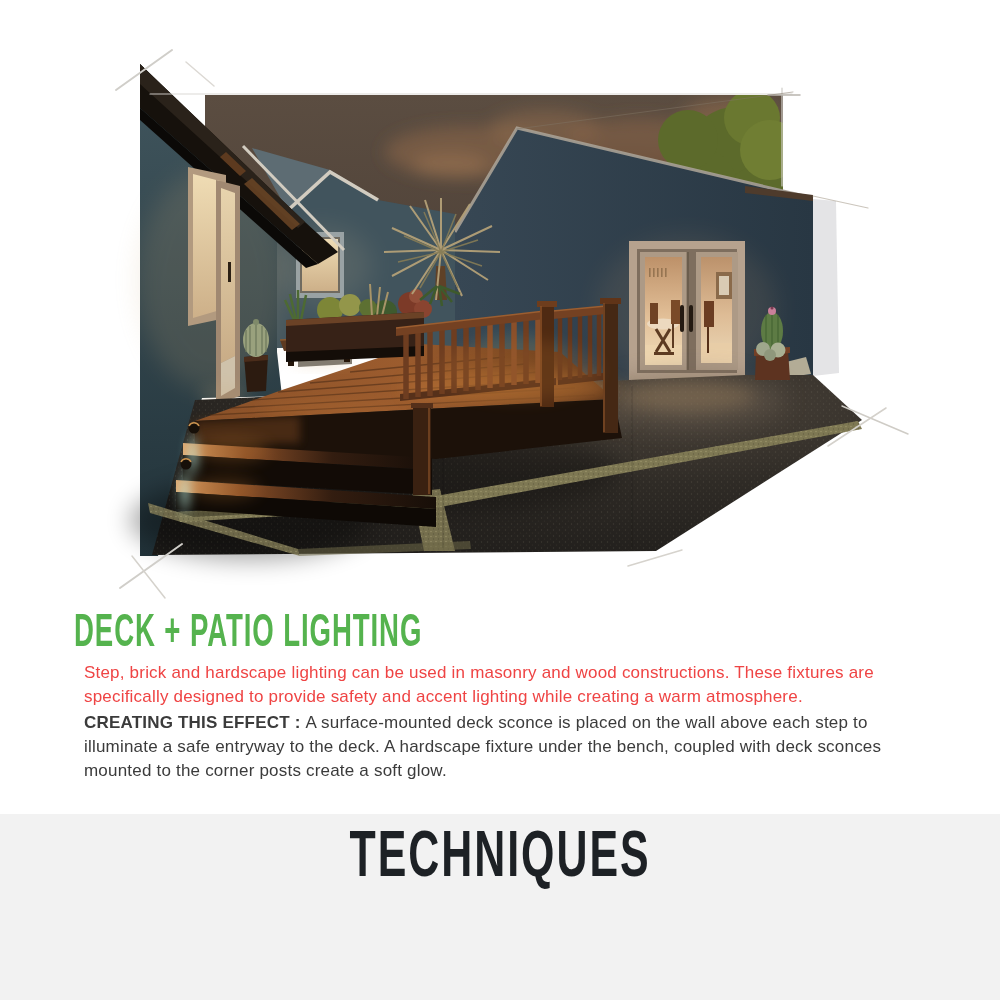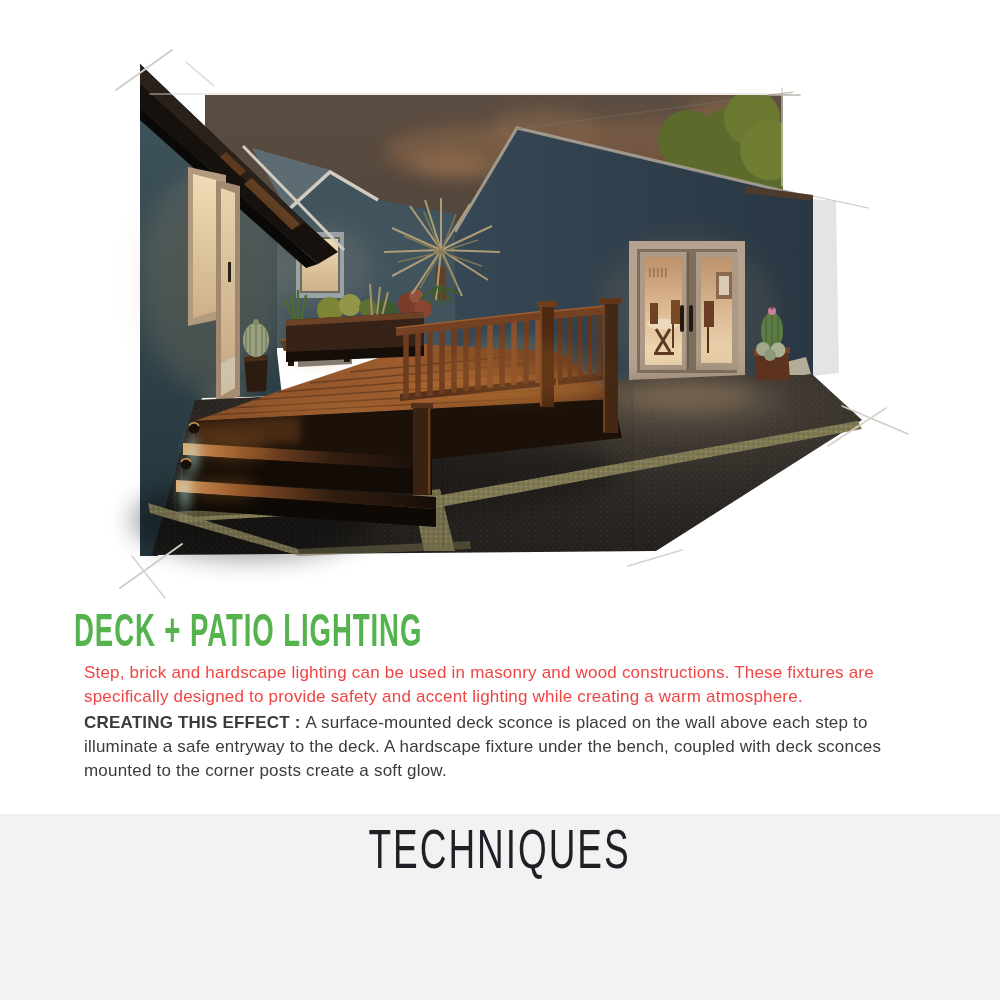--- a/index.html
+++ b/index.html
@@ -22,21 +22,21 @@
   .para1{top:661px;}
   .para2{top:711px;}
   .para2 strong{font-weight:bold;}
   footer{
     position:absolute;left:0;top:814px;width:1000px;height:186px;
     text-align:center;
   }
   .line1{margin:24px 0 0 0;font-size:37px;font-weight:bold;line-height:1;}
   .line1 .scalewrap{display:inline-block;transform:scaleX(.72);transform-origin:center top;letter-spacing:3px;white-space:nowrap;}
   .line1 .w1{margin-right:18px;}
-  .line2{margin:7px 0 16px 0;font-size:56px;font-weight:normal;line-height:1;}
+  .line2{margin:7px 0 16px 0;font-size:65px;font-weight:bold;line-height:1;}
   .line2 .scalewrap{display:inline-block;transform:scaleX(.66);transform-origin:center top;letter-spacing:3px;white-space:nowrap;}
 </style>
 </head>
 <body>
 
 <div class="page">
 
   <svg class="hero" width="1000" height="600" viewBox="0 0 1000 600" aria-hidden="true">
     <defs>
       <linearGradient id="skyG" x1="0" y1="0" x2="0" y2="1">

